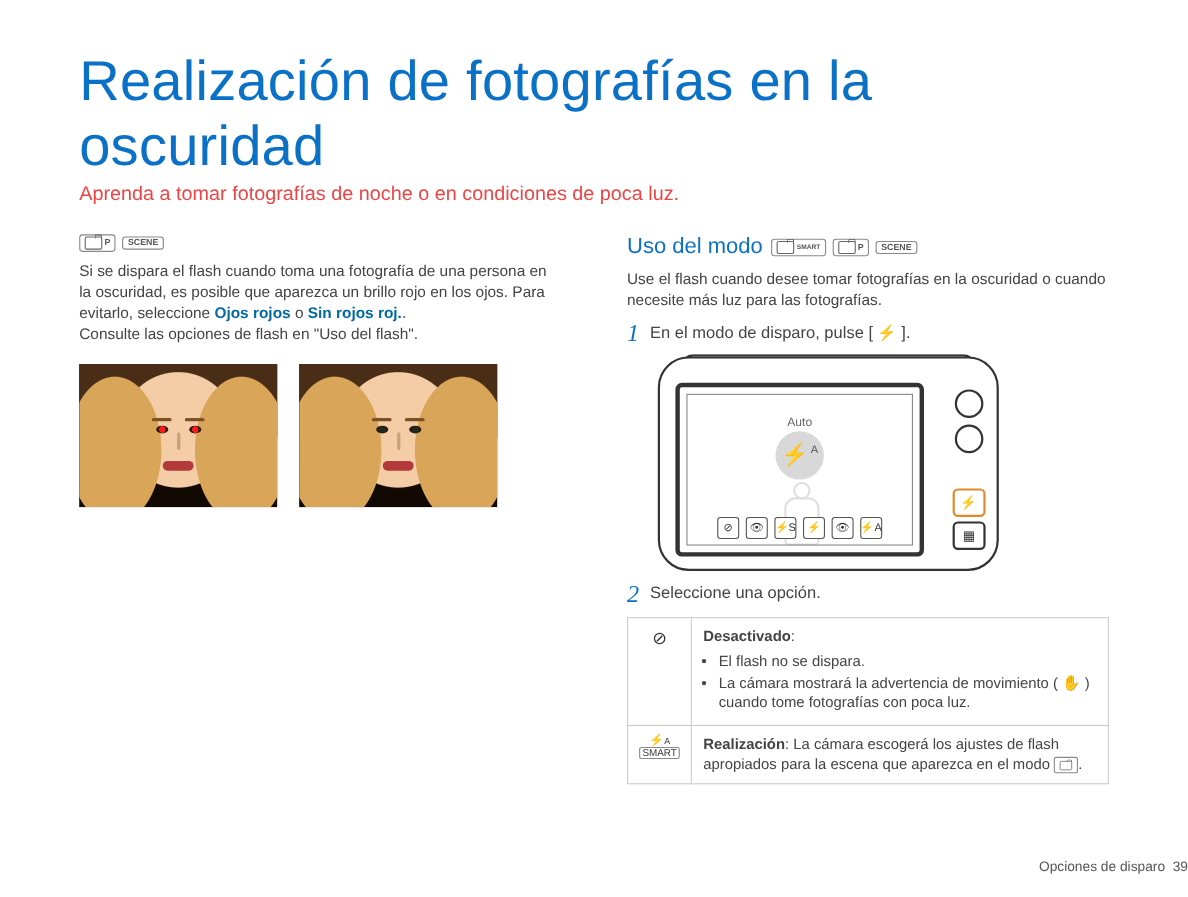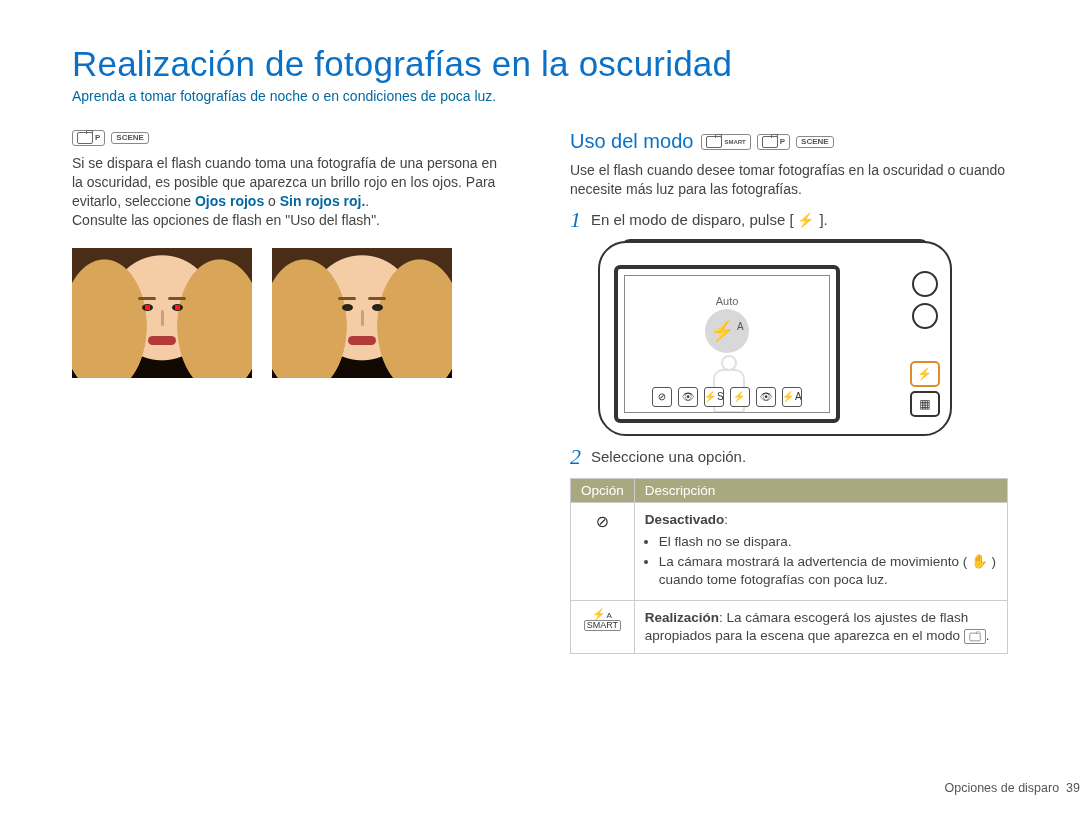--- a/index.html
+++ b/index.html
@@ -1,18 +1,18 @@
 <!DOCTYPE html>
 <html><head>
 <meta charset="utf-8">
 <style>
   html,body{margin:0;padding:0;background:#fff;font-family:Arial,Helvetica,sans-serif;color:#333}
   .page{width:1080px;height:815px;position:relative;box-sizing:border-box;padding:40px 72px 0 72px}
-  h1{font-family:"Arial Narrow",Arial,sans-serif;font-stretch:condensed;font-weight:400;color:#0a71c6;font-size:35px;margin:4px 0 4px 0;letter-spacing:.2px}
-  .lead{font-size:14px;color:#0369a1;margin:2px 0 26px 0}
+  h1{font-family:"Arial Narrow",Arial,sans-serif;font-stretch:condensed;font-weight:400;color:#0a71c6;font-size:51px;margin:4px 0 4px 0;letter-spacing:.2px}
+  .lead{font-size:18px;color:#ef4444;margin:2px 0 26px 0}
   .cols{display:flex;gap:60px}
   .col{flex:1;min-width:0}
   h2{font-family:Arial,sans-serif;font-weight:400;color:#0a71c6;font-size:20px;margin:0 0 8px 0;display:flex;align-items:center;gap:8px}
   .badges{display:inline-flex;gap:6px;align-items:center}
   .mode-badge{font-size:8px;font-weight:700;color:#555;border:1px solid #888;border-radius:3px;padding:1px 4px;line-height:1;display:inline-flex;align-items:center;gap:2px;background:#fff}
   .body{font-size:14px;line-height:1.35;color:#444}
   .body b{color:#0369a1}
   .photos{display:flex;gap:20px;margin-top:18px}
   .photo{
     width:180px;height:130px;position:relative;overflow:hidden;
@@ -33,21 +33,21 @@
   .photo .brow{position:absolute;width:18px;height:3px;background:#7a5224;border-radius:2px;top:49px}
   .photo .brow.l{left:66px}.photo .brow.r{left:96px}
   .photo .nose{position:absolute;width:3px;height:16px;background:#caa079;left:89px;top:62px;border-radius:2px}
 
   .step{display:flex;gap:10px;margin:10px 0}
   .stepnum{font-family:Georgia,'Times New Roman',serif;font-style:italic;color:#0a71c6;font-size:22px;line-height:1}
   .steptext{font-size:15px;color:#444;padding-top:2px}
   .flashglyph{display:inline-block;font-size:14px;color:#333}
 
   
-  .camera{width:354px;height:195px;margin:10px 0 8px 28px;position:relative}
+  .camera{width:310px;height:195px;margin:10px 0 8px 28px;position:relative}
   .camera .body{position:absolute;inset:0;border:2px solid #333;border-radius:28px;background:#fff}
   .camera .top{position:absolute;left:22px;right:22px;top:-2px;height:14px;border:2px solid #333;border-bottom:none;border-radius:10px 10px 0 0;background:#fff}
   .camera .screen{position:absolute;left:16px;top:24px;width:218px;height:150px;border:4px solid #333;border-radius:6px;background:#fff}
   .camera .screen .inner{position:absolute;inset:6px;border:1px solid #888}
   .camera .auto{position:absolute;left:50%;top:26px;transform:translateX(-50%);font-size:11px;color:#666}
   .camera .bigflash{position:absolute;left:50%;top:40px;transform:translateX(-50%);width:44px;height:44px;border-radius:50%;background:#d8d8d8;display:flex;align-items:center;justify-content:center;font-size:20px;color:#555}
   .camera .bigflash sup{font-size:10px;margin-left:2px;margin-top:-8px}
   .camera .person{position:absolute;left:50%;top:86px;transform:translateX(-50%);width:40px;height:56px;opacity:.25}
   .camera .person::before{content:"";position:absolute;left:14px;top:0;width:12px;height:12px;border:2px solid #888;border-radius:50%}
   .camera .person::after{content:"";position:absolute;left:6px;top:14px;width:28px;height:40px;border:2px solid #888;border-radius:10px 10px 4px 4px}
@@ -166,24 +166,20 @@
         <div class="rsq lo">▦</div>
       </div>
 
       <div class="step">
         <div class="stepnum">2</div>
         <div class="steptext">Seleccione una opción.</div>
       </div>
 
       <table class="opts">
         <tbody>
-            <tr>
-          <th>Opción</th>
-          <th>Descripción</th>
-        </tr>
         <tr>
           <td class="ic">⊘</td>
           <td>
             <b>Desactivado</b><span>:</span>
             <ul class="bullets">
               <li>El flash no se dispara.</li>
               <li>La cámara mostrará la advertencia de movimiento ( ✋ ) cuando tome fotografías con poca luz.</li>
             </ul>
           </td>
         </tr>

